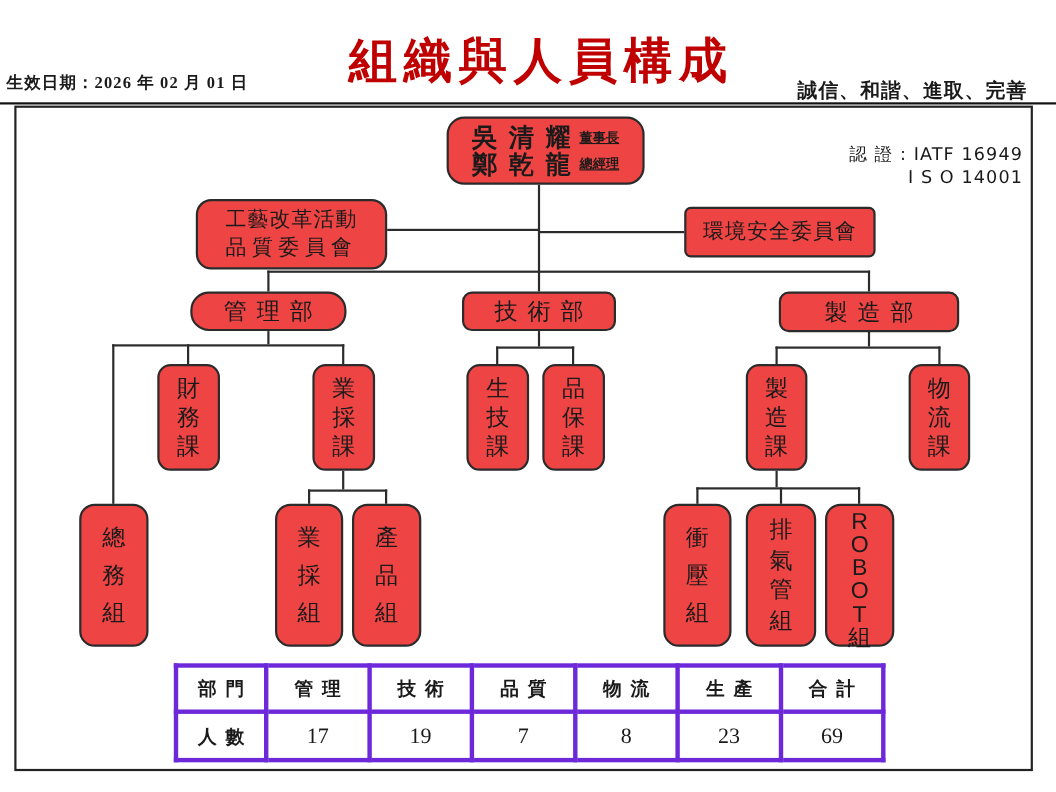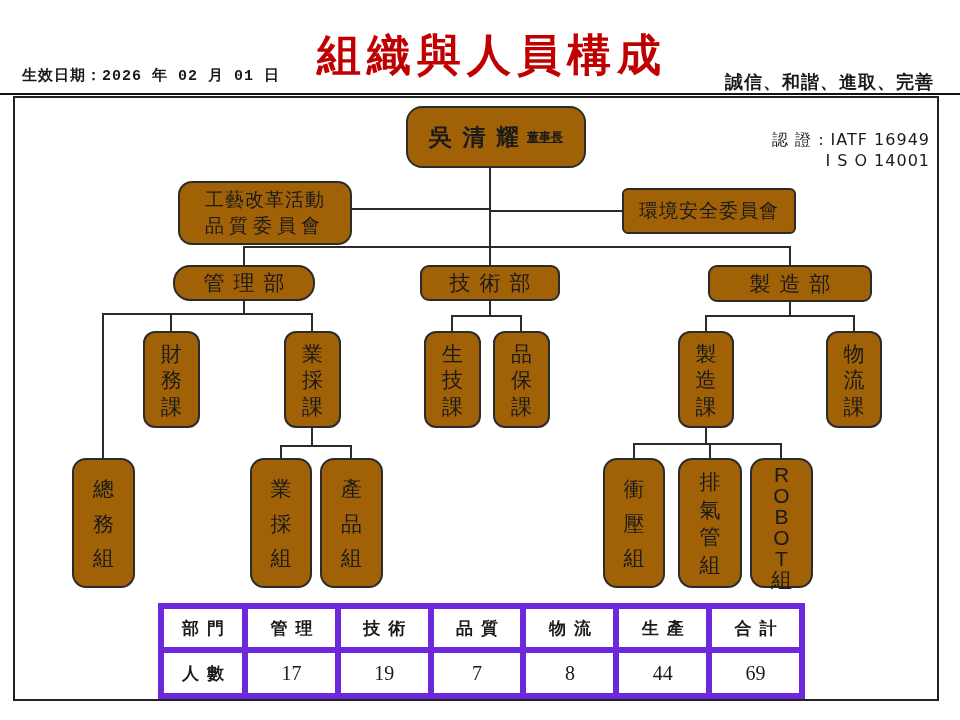--- a/index.html
+++ b/index.html
@@ -2,34 +2,34 @@
 <html><head>
 <meta charset="utf-8">
 <style>
   html,body{margin:0;padding:0;background:#fff;}
   .page{position:relative;width:960px;height:720px;background:#ffffff;overflow:hidden;
         font-family:"Liberation Sans",sans-serif;color:#1a1a1a;}
 
   
   .title{position:absolute;left:0;top:14px;width:100%;text-align:center;margin:12px;
          font-family:"DejaVu Serif",serif;font-weight:bold;font-size:44px;letter-spacing:6px;}
-  .date{position:absolute;left:22px;top:66px;font-family:Liberation Mono, monospace;
+  .date{position:absolute;left:6px;top:66px;font-family:Liberation Serif, serif;
         font-size:15px;font-weight:bold;letter-spacing:1px;}
   .slogan{position:absolute;right:26px;top:70px;font-family:"Liberation Serif",serif;
           font-size:18px;font-weight:bold;letter-spacing:1px;}
   .header-rule{position:absolute;left:0;top:93px;width:960px;height:2px;background:#111;}
 
   
   .board-border{position:absolute;left:13px;top:96px;width:926px;height:605px;
                 border:2px solid #222;box-sizing:border-box;background:transparent;}
   .certs{position:absolute;right:30px;top:103px;text-align:right;
          font-family:"DejaVu Sans",sans-serif;font-size:16px;font-weight:500;line-height:1.3;letter-spacing:1px;margin-top:27px;}
 
   
-  .node{position:absolute;box-sizing:border-box;border:2px solid #2b2b2b;background:#a16207;
+  .node{position:absolute;box-sizing:border-box;border:2px solid #2b2b2b;background:#ef4444;
         display:flex;flex-direction:column;align-items:center;justify-content:center;}
   .node .line{white-space:nowrap;}
   .committee{font-size:19px;font-weight:500;letter-spacing:1px;line-height:1.35;}
   .committee .l1{letter-spacing:5px;}
   .dept{font-size:21px;font-weight:500;letter-spacing:9px;text-indent:9px;}
   .vert{justify-content:space-evenly;padding:4px 0;}
   .vch{font-size:21px;line-height:1;font-weight:500;}
 
   
   .exec{left:406px;top:106px;width:180px;height:62px;border-radius:16px;
@@ -37,21 +37,21 @@
   .exec-row{display:flex;align-items:center;gap:6px;line-height:1;}
   .exec-name{font-size:23px;font-weight:bold;letter-spacing:2px;}
   .exec-title{font-size:12px;font-weight:bold;text-decoration:underline;}
 
   
   .conn{position:absolute;background:#2b2b2b;}
 
   
   .ptable{position:absolute;left:158px;top:603px;width:647px;border-collapse:collapse;
           font-family:"Liberation Serif",serif;table-layout:fixed;}
-  .ptable td{border:6px solid #6d28d9;text-align:center;vertical-align:middle;padding:0;}
+  .ptable td{border:4px solid #6d28d9;text-align:center;vertical-align:middle;padding:0;}
   .ptable tr.hd td{height:38px;font-size:17px;font-weight:bold;letter-spacing:8px;text-indent:8px;}
   .ptable tr.dt td{height:40px;font-size:20px;font-weight:500;}
   .ptable tr.dt td.rowlabel{font-size:17px;font-weight:bold;letter-spacing:8px;text-indent:8px;}
 </style>
 </head>
 <body>
 
 <div class="page">
 
   <h1 class="title" style="color: rgb(192, 0, 0);">組織與人員構成</h1>
@@ -63,20 +63,24 @@
 
   <div class="certs">
     <div>認 證 : IATF 16949</div>
     <div>I S O 14001</div>
   </div>
 
   <div class="node exec" style="border-radius:16px;">
     <div class="exec-row">
       <span class="exec-name">吳 清 耀</span>
       <span class="exec-title">董事長</span>
+    </div>
+    <div class="exec-row">
+      <span class="exec-name">鄭 乾 龍</span>
+      <span class="exec-title">總經理</span>
     </div>
   </div>
 
   <div id="chart">
       <div class="conn" style="left: 489px; top: 168px; width: 2px; height: 97px;"></div>
       <div class="conn" style="left: 352px; top: 208px; width: 138px; height: 2px;"></div>
       <div class="conn" style="left: 490px; top: 210px; width: 132px; height: 2px;"></div>
       <div class="conn" style="left: 243px; top: 246px; width: 548px; height: 2px;"></div>
       <div class="conn" style="left: 243px; top: 246px; width: 2px; height: 19px;"></div>
       <div class="conn" style="left: 789px; top: 246px; width: 2px; height: 19px;"></div>
@@ -194,19 +198,19 @@
           <td>物流</td>
           <td>生產</td>
           <td>合計</td>
         </tr>
         <tr class="dt">
           <td class="rowlabel">人數</td>
           <td>17</td>
           <td>19</td>
           <td>7</td>
           <td>8</td>
-          <td>44</td>
+          <td>23</td>
           <td>69</td>
         </tr>
       </tbody>
   </table>
 
 </div>
 
 </body></html>

